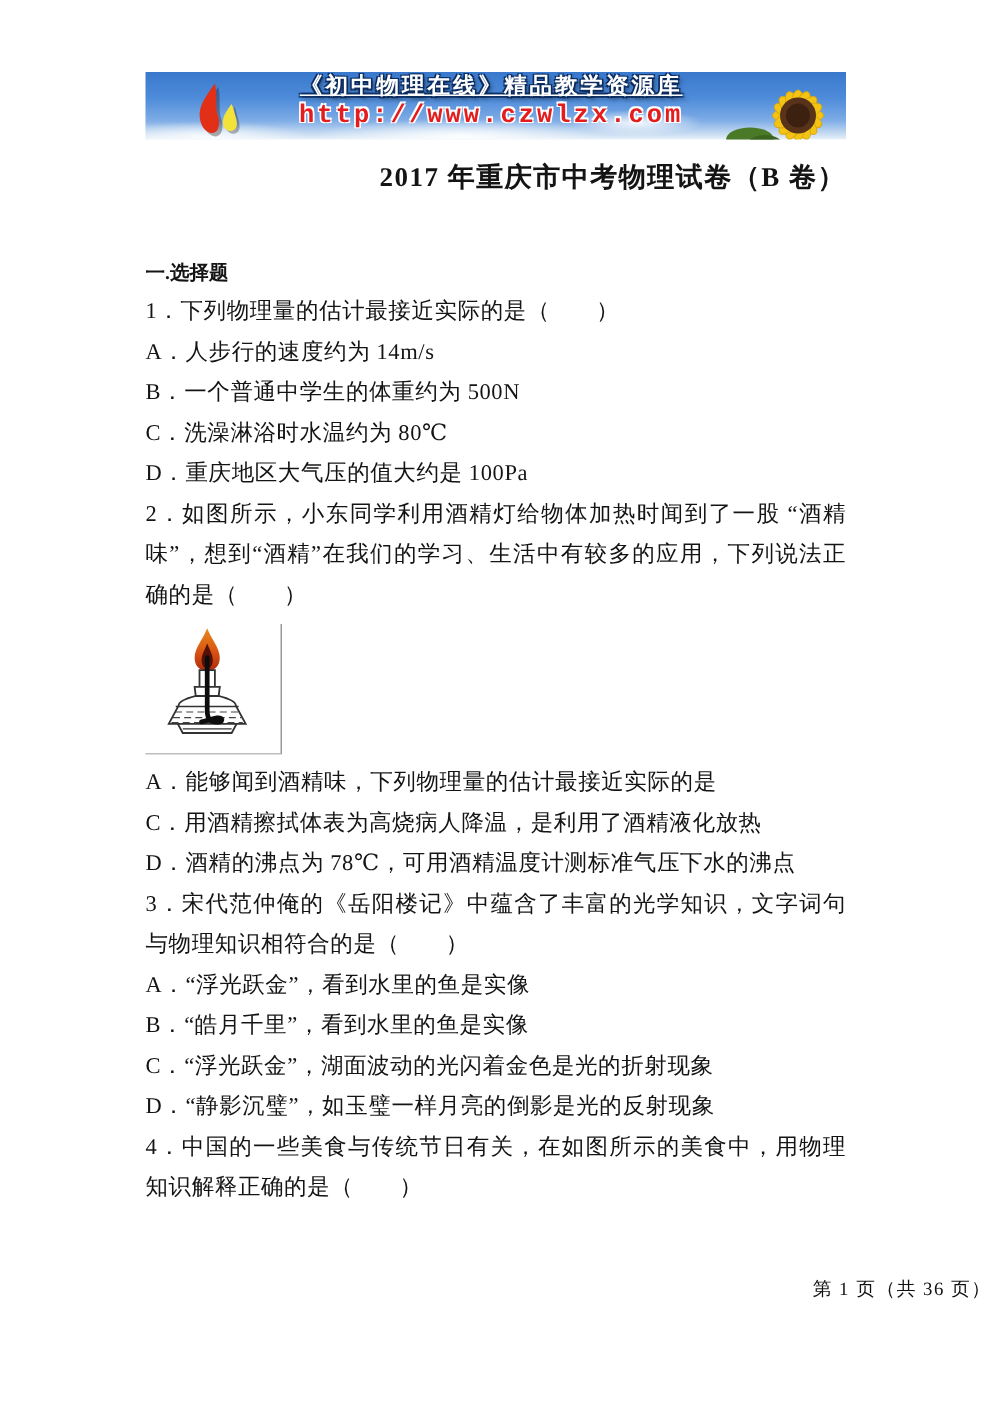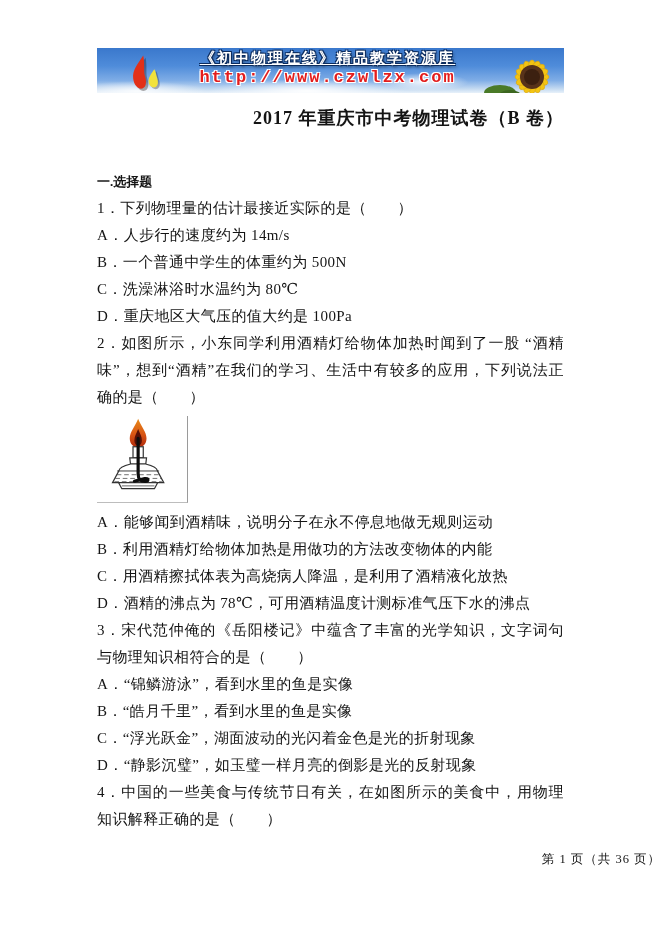--- a/index.html
+++ b/index.html
@@ -143,29 +143,28 @@
 
         <line x1="21.5" y1="59" x2="66.5" y2="59" stroke="#333" stroke-width="1"></line>
         <line x1="21" y1="63" x2="67" y2="63" stroke="#444" stroke-width="0.8" stroke-dasharray="5,3"></line>
         <line x1="19.5" y1="67" x2="68.5" y2="67" stroke="#444" stroke-width="0.8" stroke-dasharray="5,3"></line>
         <line x1="18.5" y1="70.5" x2="69.5" y2="70.5" stroke="#444" stroke-width="0.8" stroke-dasharray="5,3"></line>
 
         <path d="M44,24 L44,62 C44,68 46.5,70.5 52,70.2 C55.5,70 55.5,66.5 51,67.2 C47,68 44,69 40,70" fill="none" stroke="#0d0d0d" stroke-width="3.4" stroke-linecap="round"></path>
       </svg>
     </div>
 
-    <p class="line">A．能够闻到酒精味，说明分子在永不停息地做无规则运动</p>
-    <p class="line">B．利用酒精灯给物体加热是用做功的方法改变物体的内能</p>
+    <p class="line">A．能够闻到酒精味，下列物理量的估计最接近实际的是</p>
     <p class="line">C．用酒精擦拭体表为高烧病人降温，是利用了酒精液化放热</p>
     <p class="line">D．酒精的沸点为 78℃，可用酒精温度计测标准气压下水的沸点</p>
   </div>
 
   <div>
     <p class="line">3．宋代范仲俺的《岳阳楼记》中蕴含了丰富的光学知识，文字词句与物理知识相符合的是（　　）</p>
-    <p class="line">A．“锦鳞游泳”，看到水里的鱼是实像</p>
+    <p class="line">A．“浮光跃金”，看到水里的鱼是实像</p>
     <p class="line">B．“皓月千里”，看到水里的鱼是实像</p>
     <p class="line">C．“浮光跃金”，湖面波动的光闪着金色是光的折射现象</p>
     <p class="line">D．“静影沉璧”，如玉璧一样月亮的倒影是光的反射现象</p>
   </div>
 
   <div>
     <p class="line">4．中国的一些美食与传统节日有关，在如图所示的美食中，用物理知识解释正确的是（　　）</p>
   </div>
 
 </div>

